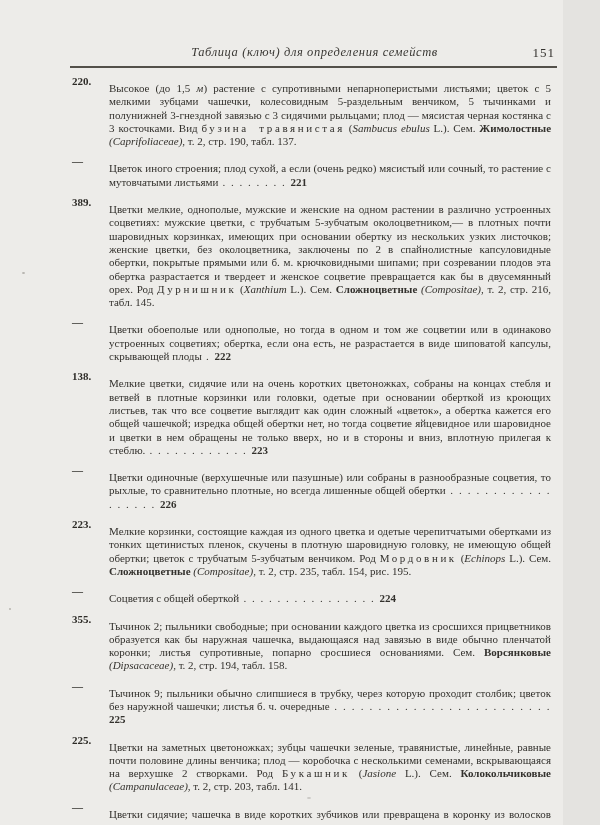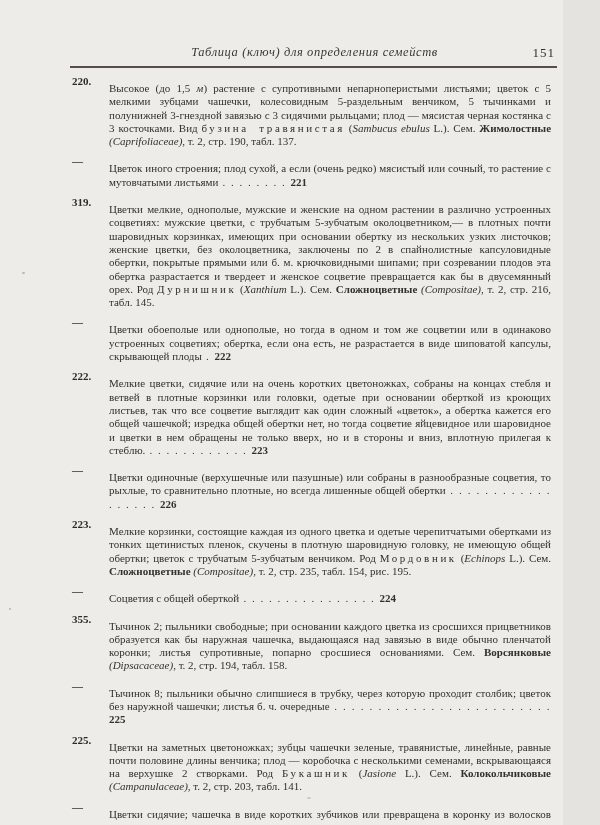--- a/index.html
+++ b/index.html
@@ -77,50 +77,50 @@
   <div class="content">
       <div class="entry">
         <span class="num">220.</span>
         <p class="bodytext"><span>Высокое (до 1,5 </span><span class="it">м</span><span>) растение с супротивными непарноперистыми листьями; цветок с 5 мелкими зубцами чашечки, колесовидным 5-раздельным венчиком, 5 тычинками и полунижней 3-гнездной завязью с 3 сидячими рыльцами; плод — мясистая черная костянка с 3 косточками. Вид </span><span class="spd">бузина травянистая</span><span> (</span><span class="it">Sambucus ebulus</span><span> L.). Сем. </span><span class="bd">Жимолостные</span><span class="it"> (Caprifoliaceae)</span><span>, т. 2, стр. 190, табл. 137.</span></p>
       </div>
       <div class="entry">
         <span class="num">—</span>
         <p class="bodytext"><span>Цветок иного строения; плод сухой, а если (очень редко) мясистый или сочный, то растение с мутовчатыми листьями</span><span class="leader"> . . . . . . . . </span><span class="jump">221</span></p>
       </div>
       <div class="entry">
-        <span class="num">319.</span>
+        <span class="num">389.</span>
         <p class="bodytext"><span>Цветки мелкие, однополые, мужские и женские на одном растении в различно устроенных соцветиях: мужские цветки, с трубчатым 5-зубчатым околоцветником,— в плотных почти шаровидных корзинках, имеющих при основании обертку из нескольких узких листочков; женские цветки, без околоцветника, заключены по 2 в спайнолистные капсуловидные обертки, покрытые прямыми или б. м. крючковидными шипами; при созревании плодов эта обертка разрастается и твердеет и женское соцветие превращается как бы в двусемянный орех. Род </span><span class="spd">Дурнишник</span><span> (</span><span class="it">Xanthium</span><span> L.). Сем. </span><span class="bd">Сложноцветные</span><span class="it"> (Compositae)</span><span>, т. 2, стр. 216, табл. 145.</span></p>
       </div>
       <div class="entry">
         <span class="num">—</span>
         <p class="bodytext"><span>Цветки обоеполые или однополые, но тогда в одном и том же соцветии или в одинаково устроенных соцветиях; обертка, если она есть, не разрастается в виде шиповатой капсулы, скрывающей плоды</span><span class="leader"> . </span><span class="jump">222</span></p>
       </div>
       <div class="entry">
-        <span class="num">222.</span>
+        <span class="num">138.</span>
         <p class="bodytext"><span>Мелкие цветки, сидячие или на очень коротких цветоножках, собраны на концах стебля и ветвей в плотные корзинки или головки, одетые при основании оберткой из кроющих листьев, так что все соцветие выглядит как один сложный «цветок», а обертка кажется его общей чашечкой; изредка общей обертки нет, но тогда соцветие яйцевидное или шаровидное и цветки в нем обращены не только вверх, но и в стороны и вниз, вплотную прилегая к стеблю.</span><span class="leader"> . . . . . . . . . . . . </span><span class="jump">223</span></p>
       </div>
       <div class="entry">
         <span class="num">—</span>
         <p class="bodytext"><span>Цветки одиночные (верхушечные или пазушные) или собраны в разнообразные соцветия, то рыхлые, то сравнительно плотные, но всегда лишенные общей обертки</span><span class="leader"> . . . . . . . . . . . . . . . . . . </span><span class="jump">226</span></p>
       </div>
       <div class="entry">
         <span class="num">223.</span>
         <p class="bodytext"><span>Мелкие корзинки, состоящие каждая из одного цветка и одетые черепитчатыми обертками из тонких щетинистых пленок, скучены в плотную шаровидную головку, не имеющую общей обертки; цветок с трубчатым 5-зубчатым венчиком. Род </span><span class="spd">Мордовник</span><span> (</span><span class="it">Echinops</span><span> L.). Сем. </span><span class="bd">Сложноцветные</span><span class="it"> (Compositae)</span><span>, т. 2, стр. 235, табл. 154, рис. 195.</span></p>
       </div>
       <div class="entry">
         <span class="num">—</span>
         <p class="bodytext"><span>Соцветия с общей оберткой</span><span class="leader"> . . . . . . . . . . . . . . . . </span><span class="jump">224</span></p>
       </div>
       <div class="entry">
         <span class="num">355.</span>
         <p class="bodytext"><span>Тычинок 2; пыльники свободные; при основании каждого цветка из сросшихся прицветников образуется как бы наружная чашечка, выдающаяся над завязью в виде обычно пленчатой коронки; листья супротивные, попарно сросшиеся основаниями. Сем. </span><span class="bd">Ворсянковые</span><span class="it"> (Dipsacaceae)</span><span>, т. 2, стр. 194, табл. 158.</span></p>
       </div>
       <div class="entry">
         <span class="num">—</span>
-        <p class="bodytext"><span>Тычинок 8; пыльники обычно слипшиеся в трубку, через которую проходит столбик; цветок без наружной чашечки; листья б. ч. очередные</span><span class="leader"> . . . . . . . . . . . . . . . . . . . . . . . . . </span><span class="jump">225</span></p>
+        <p class="bodytext"><span>Тычинок 9; пыльники обычно слипшиеся в трубку, через которую проходит столбик; цветок без наружной чашечки; листья б. ч. очередные</span><span class="leader"> . . . . . . . . . . . . . . . . . . . . . . . . . </span><span class="jump">225</span></p>
       </div>
       <div class="entry">
         <span class="num">225.</span>
         <p class="bodytext"><span>Цветки на заметных цветоножках; зубцы чашечки зеленые, травянистые, линейные, равные почти половине длины венчика; плод — коробочка с несколькими семенами, вскрывающаяся на верхушке 2 створками. Род </span><span class="spd">Букашник</span><span> (</span><span class="it">Jasione</span><span> L.). Сем. </span><span class="bd">Колокольчиковые</span><span class="it"> (Campanulaceae)</span><span>, т. 2, стр. 203, табл. 141.</span></p>
       </div>
       <div class="entry">
         <span class="num">—</span>
         <p class="bodytext"><span>Цветки сидячие; чашечка в виде коротких зубчиков или превращена в коронку из волосков или пленок, нередко незаметна вовсе; плод —</span></p>
       </div>
     </div>

